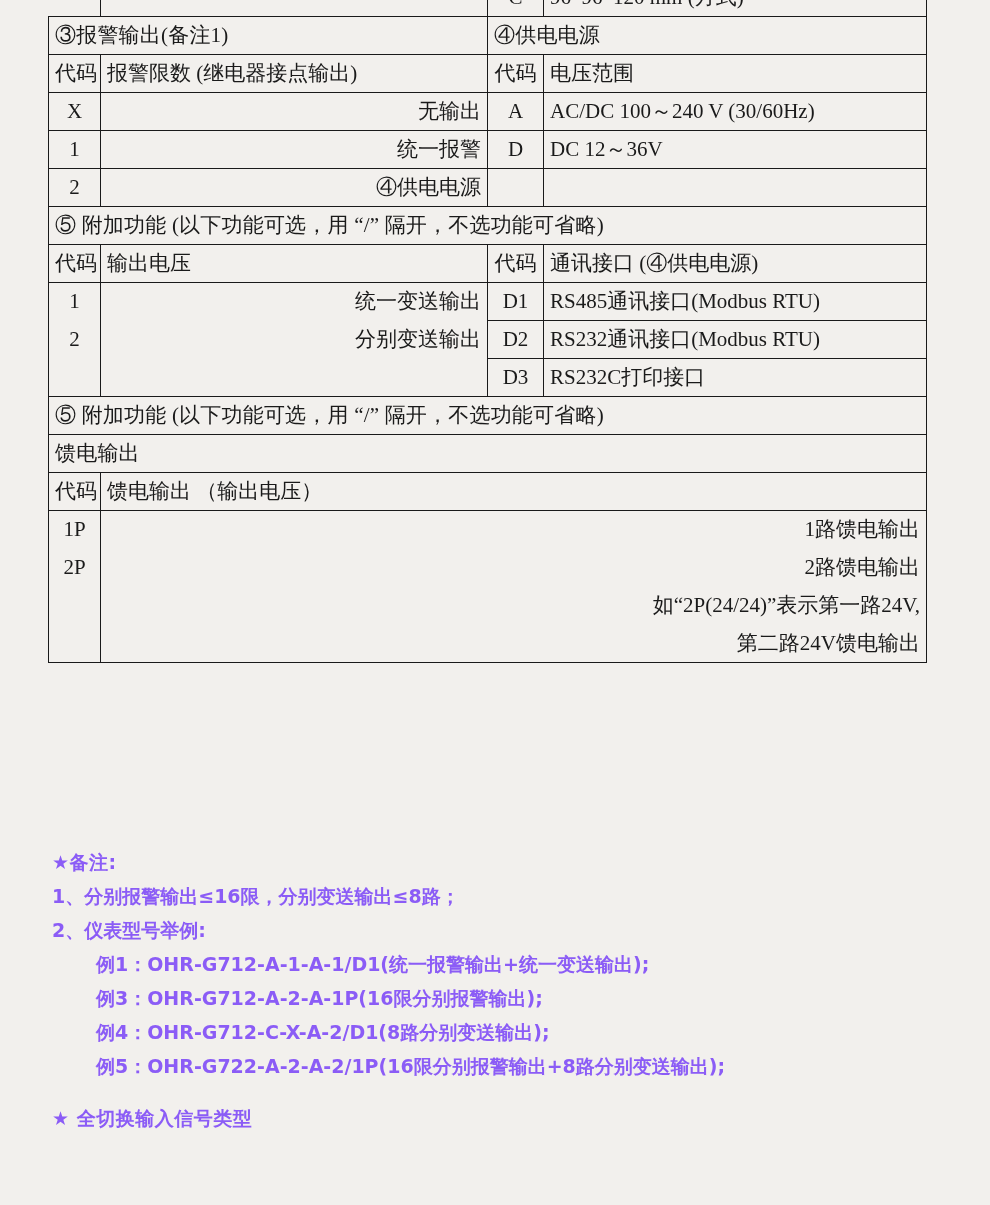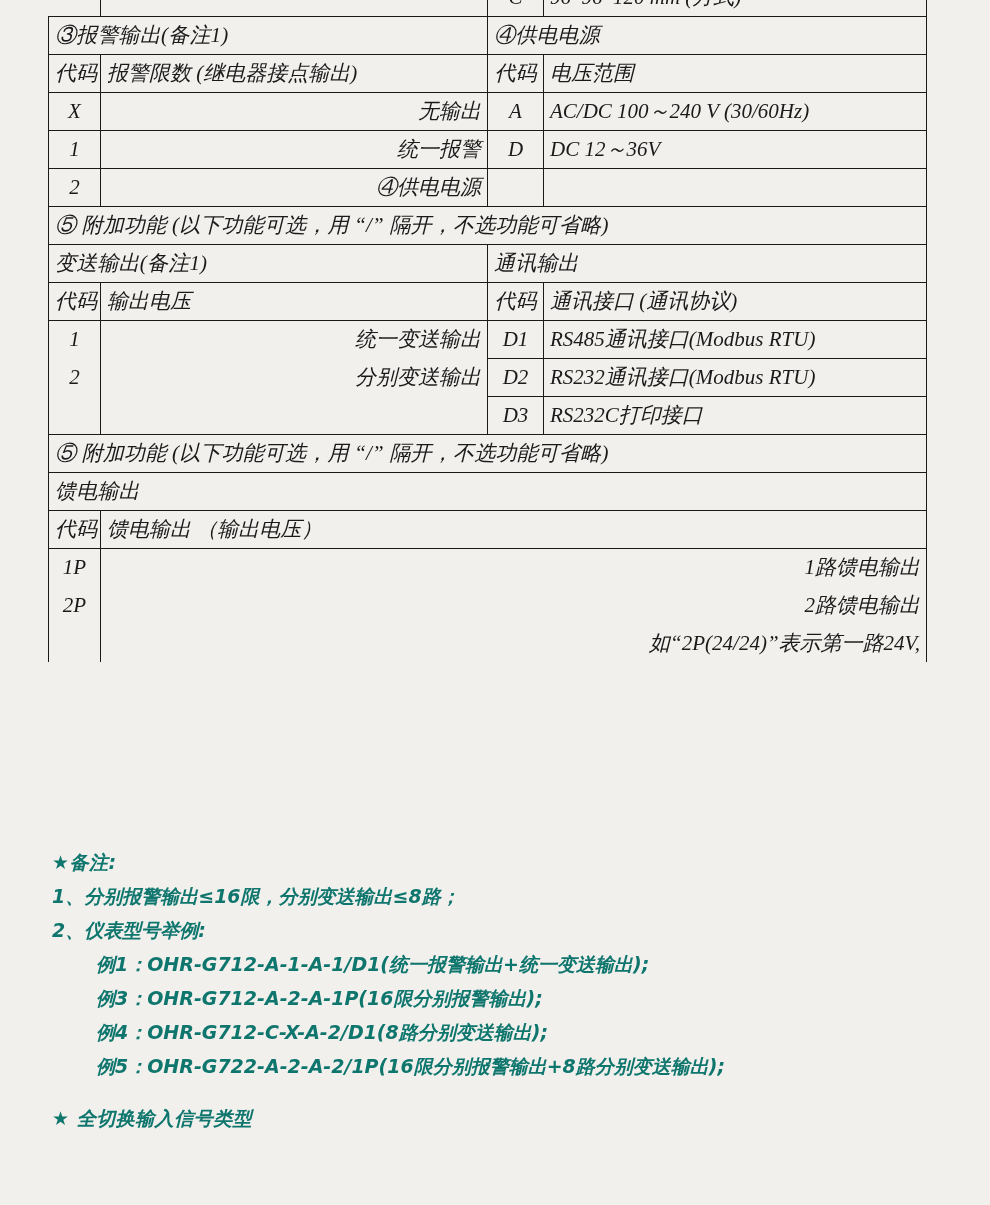--- a/index.html
+++ b/index.html
@@ -13,21 +13,20 @@
     font-family: "Liberation Serif", "DejaVu Serif", serif;
     color: #1a1a1a;
     position: relative;
     overflow: hidden;
   }
   .page {
     position: relative;
     width: 836px;
     height: 1205px;
     box-sizing: border-box;
-    font-style: italic;
   }
 
   
   .spec-table {
     position: absolute;
     left: 48px;
     top: -22px;
     width: 878px;
     border-collapse: collapse;
     table-layout: fixed;
@@ -70,21 +69,21 @@
 
   
   .notes {
     position: absolute;
     left: 52px;
     top: 845px;
     width: 900px;
     font-family: "DejaVu Sans", "Liberation Sans", sans-serif;
     font-size: 19px;
     line-height: 34px;
-    color: #0f766e;
+    color: #8b5cf6;
     font-weight: bold;
   }
   .notes .line {
     white-space: nowrap;
   }
   .notes .ex {
     padding-left: 44px;
   }
   .notes .gap {
     height: 18px;
@@ -144,30 +143,26 @@
         <td class="code-cell">2</td>
         <td class="indent-txt">④供电电源</td>
         <td class="code-cell-r nb-top"></td>
         <td class="nb-top"></td>
       </tr>
 
       <tr>
         <td colspan="4" class="wide-head">⑤ 附加功能 (以下功能可选，用 “/” 隔开，不选功能可省略)</td>
       </tr>
 
-      <tr>
-        <td colspan="2" class="wide-head">变送输出(备注1)</td>
-        <td colspan="2" class="wide-head">通讯输出</td>
-      </tr>
 
       <tr>
         <td class="code-cell hdr">代码</td>
         <td class="hdr">输出电压</td>
         <td class="code-cell-r hdr">代码</td>
-        <td class="hdr">通讯接口 (通讯协议)</td>
+        <td class="hdr">通讯接口 (④供电电源)</td>
       </tr>
 
       <tr>
         <td class="code-cell nb-bottom">1</td>
         <td class="indent-txt nb-bottom">统一变送输出</td>
         <td class="code-cell-r">D1</td>
         <td>RS485通讯接口(Modbus RTU)</td>
       </tr>
 
       <tr>
@@ -201,20 +196,24 @@
         <td class="code-cell nb-bottom">1P</td>
         <td colspan="3" class="indent-txt nb-bottom">1路馈电输出</td>
       </tr>
       <tr>
         <td class="code-cell nb-bottom nb-top">2P</td>
         <td colspan="3" class="indent-txt nb-bottom nb-top">2路馈电输出</td>
       </tr>
       <tr>
         <td class="code-cell nb-bottom nb-top"></td>
         <td colspan="3" class="indent-txt nb-bottom nb-top">如“2P(24/24)”表示第一路24V,</td>
+      </tr>
+      <tr>
+        <td class="code-cell nb-top"></td>
+        <td colspan="3" class="indent-txt nb-top">第二路24V馈电输出</td>
       </tr>
     </tbody>
   </table>
 
   <div class="notes">
     <div class="line star-line">★备注:</div>
     <div class="line">1、分别报警输出≤16限，分别变送输出≤8路；</div>
     <div class="line">2、仪表型号举例:</div>
     <div class="line ex">例1：OHR-G712-A-1-A-1/D1(统一报警输出+统一变送输出);</div>
     <div class="line ex">例3：OHR-G712-A-2-A-1P(16限分别报警输出);</div>

